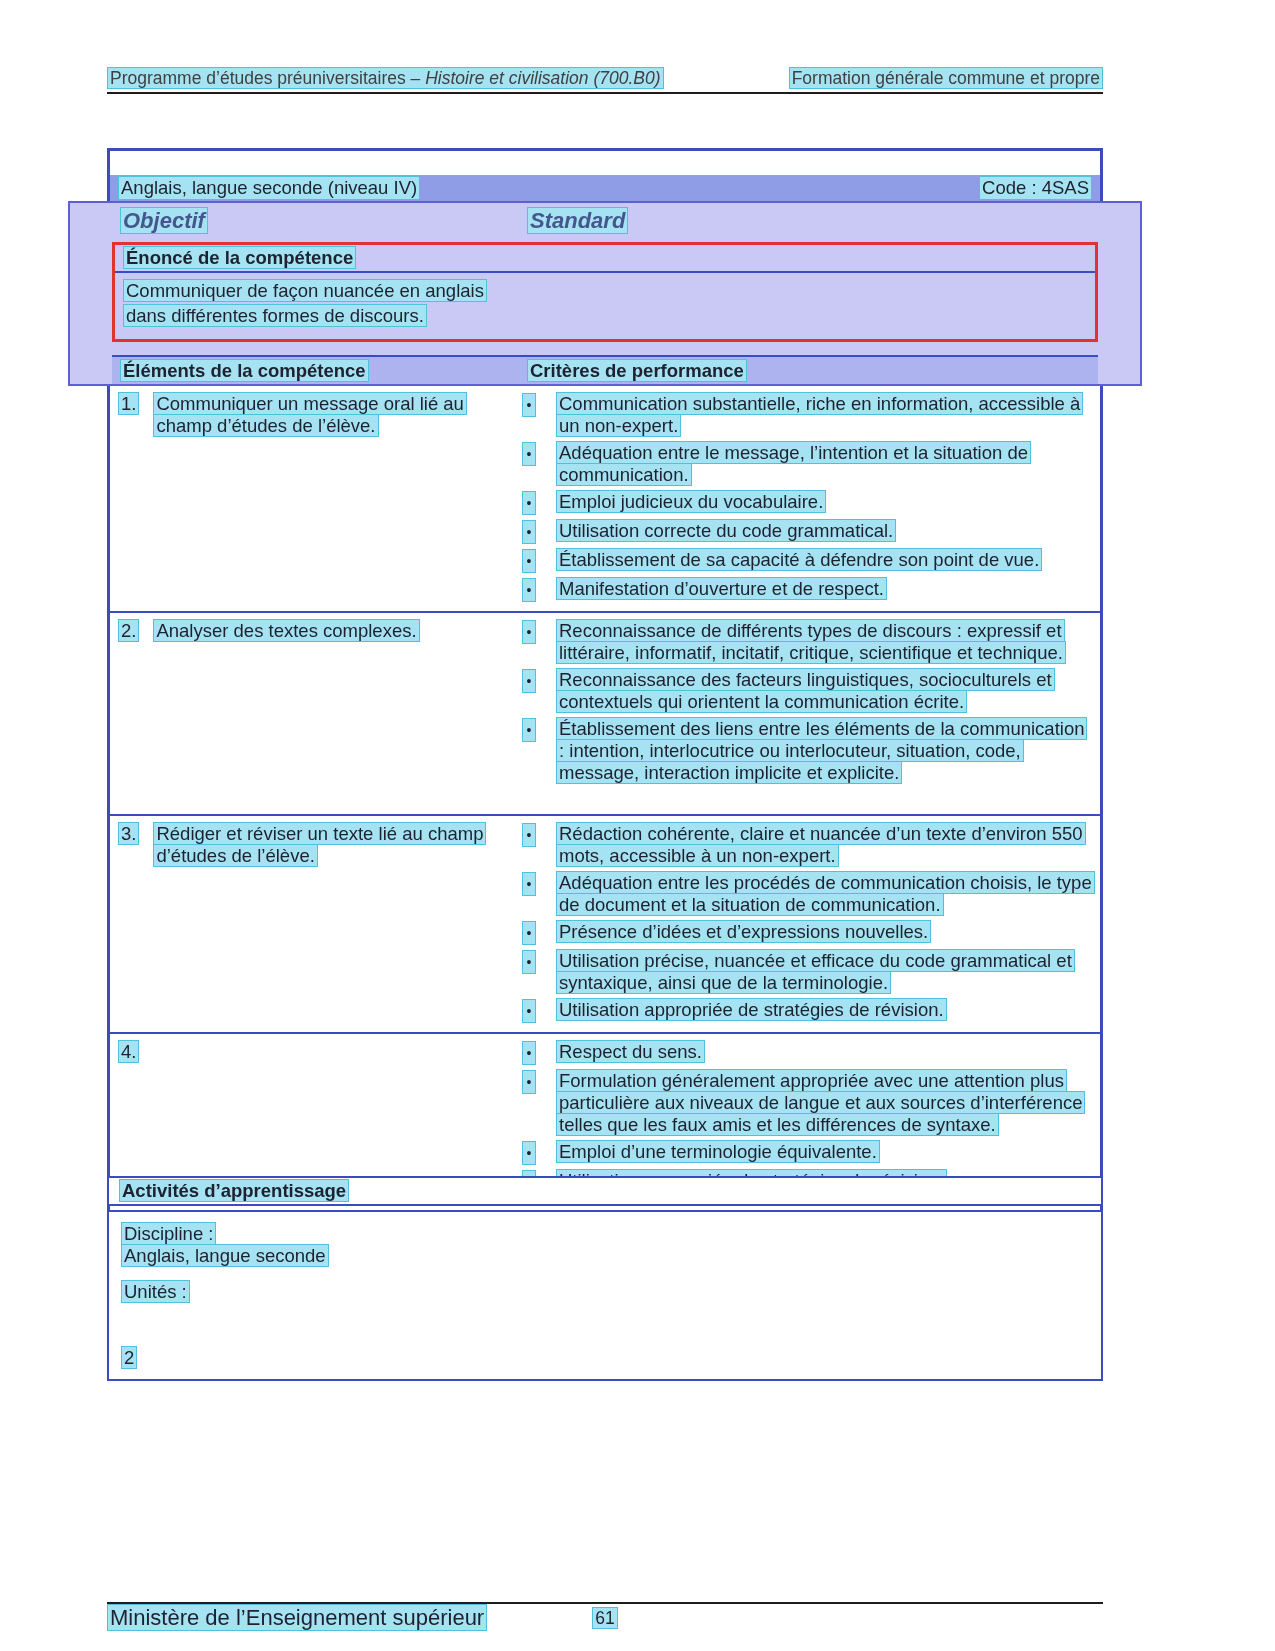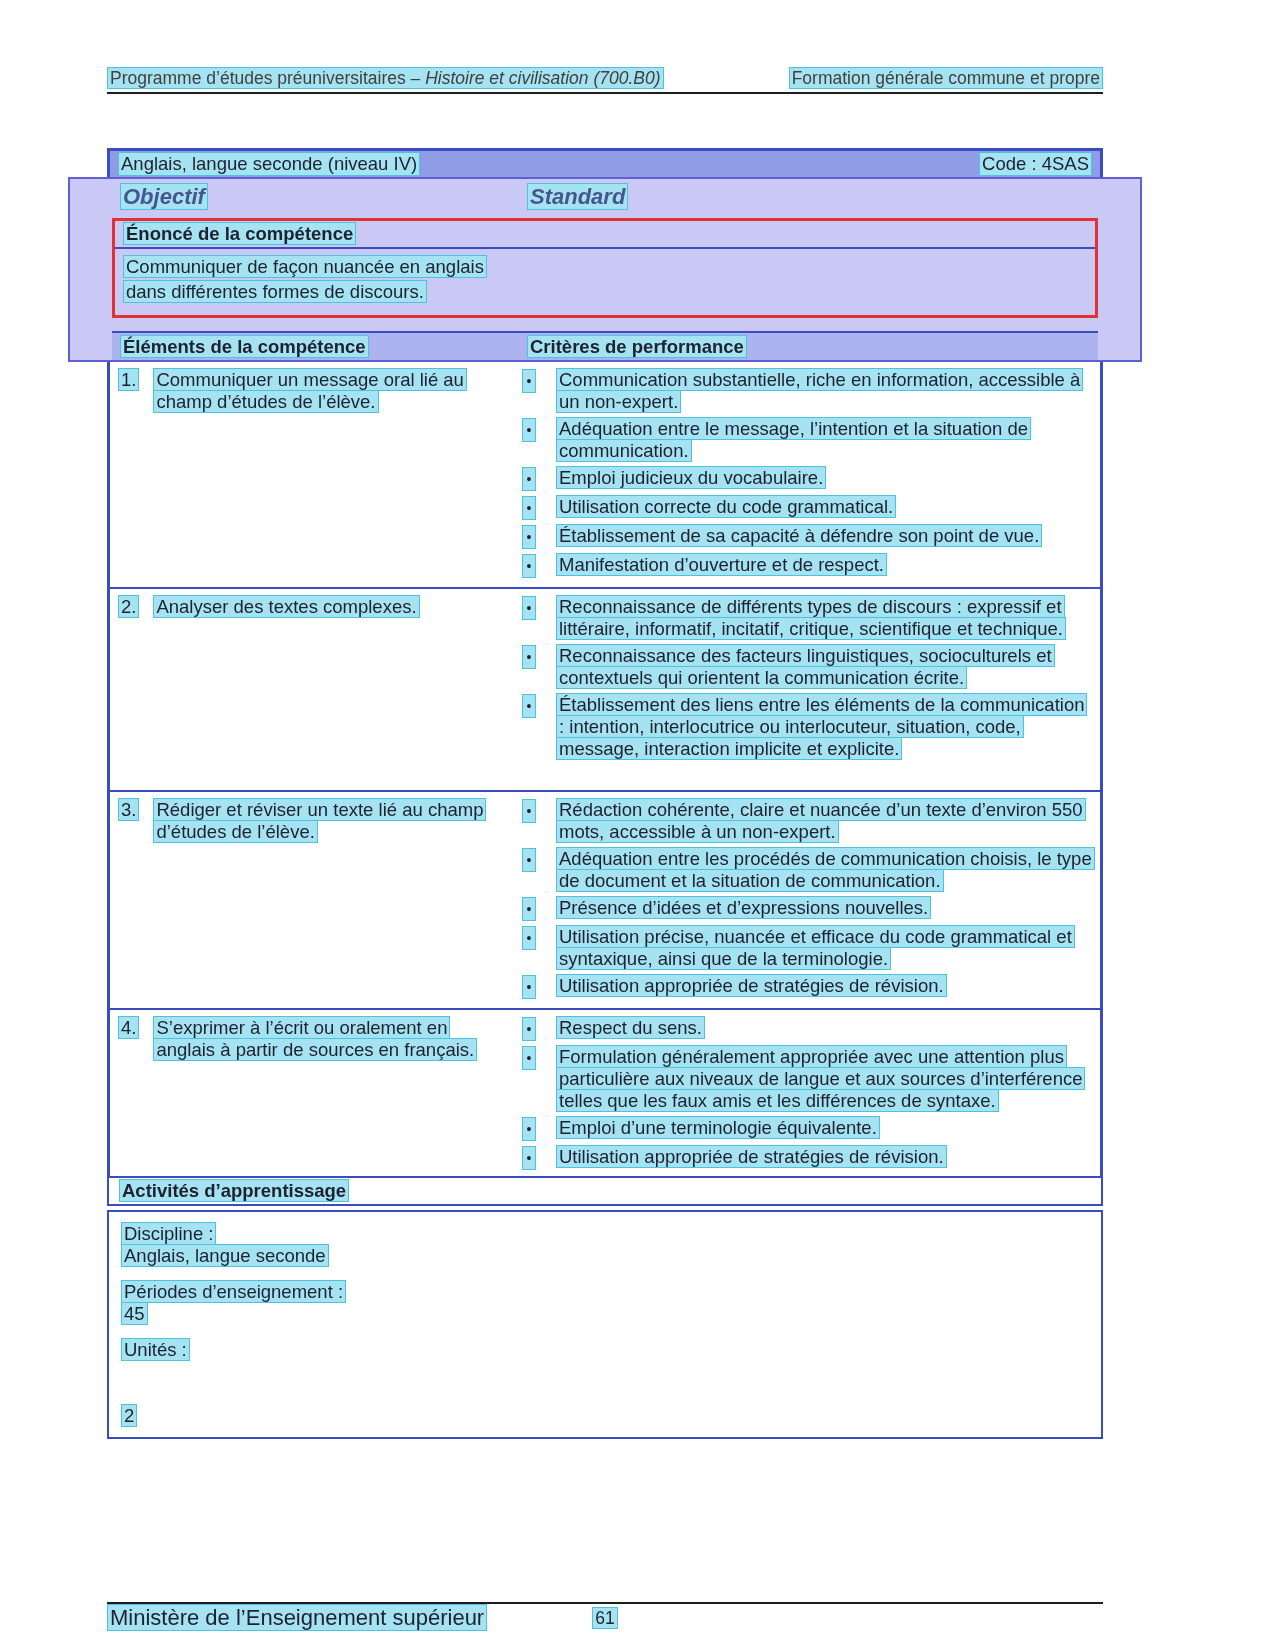--- a/index.html
+++ b/index.html
@@ -37,21 +37,21 @@
 
   
   .main-table {
     position: absolute; left: 107px; top: 148px; width: 996px;
     border: 3px solid var(--table-border, #3a4cc0);
     background: #fff;
   }
   .title-row {
     display: flex; justify-content: space-between; align-items: center;
     background: var(--title-row-bg, #8f9ce6);
-    padding: 2px 8px; height: 26px;
+    padding: 2px 8px; height: 26px; margin-top: 24px;
   }
   .overlay-section {
     position: relative;
     margin: 0 -42px;
     padding: 5px 42px 0 42px;
     background: var(--overlay-bg, #cac9f6);
     border: 2px solid var(--overlay-border, #5f5fd4);
   }
   .objstd-row { display: flex; padding: 2px 8px; margin-bottom: 7px; }
   .objstd-row .cell-l { width: 407px; }
@@ -255,21 +255,20 @@
         <div class="c-item">
             <span class="c-bullet hl">•</span>
             <div class="c-text"><span class="hl">Utilisation appropriée de stratégies de révision.</span></div>
           </div>
       </div>
     </div>
 
     <div class="crow r4 last">
       <div class="el-cell">
         <span class="el-num"><span class="hl">4.</span></span>
-        <div class="el-text"><span class="hl">S’exprimer à l’écrit ou oralement en anglais à partir de sources en français.</span></div>
       </div>
       <div class="cr-cell">
         <div class="c-item">
             <span class="c-bullet hl">•</span>
             <div class="c-text"><span class="hl">Respect du sens.</span></div>
           </div>
         <div class="c-item">
             <span class="c-bullet hl">•</span>
             <div class="c-text"><span class="hl">Formulation généralement appropriée avec une attention plus particulière aux niveaux de langue et aux sources d’interférence telles que les faux amis et les différences de syntaxe.</span></div>
           </div>
@@ -287,24 +286,20 @@
   </section>
 
   <section class="act-title-box">
     <span class="hl b">Activités d’apprentissage</span>
   </section>
 
   <section class="act-fields-box">
     <div class="act-field">
       <div class="act-label"><span class="hl">Discipline :</span></div>
       <div><span class="hl">Anglais, langue seconde</span></div>
-    </div>
-    <div class="act-field">
-      <div class="act-label"><span class="hl">Périodes d’enseignement :</span></div>
-      <div><span class="hl">45</span></div>
     </div>
     <div class="act-field">
       <div class="act-label"><span class="hl">Unités :</span></div>
       <div><span class="hl">2</span></div>
     </div>
   </section>
 
   <div class="footer-rule"></div>
   <div class="footer-left">
     <span class="hl">Ministère de l’Enseignement supérieur</span>

